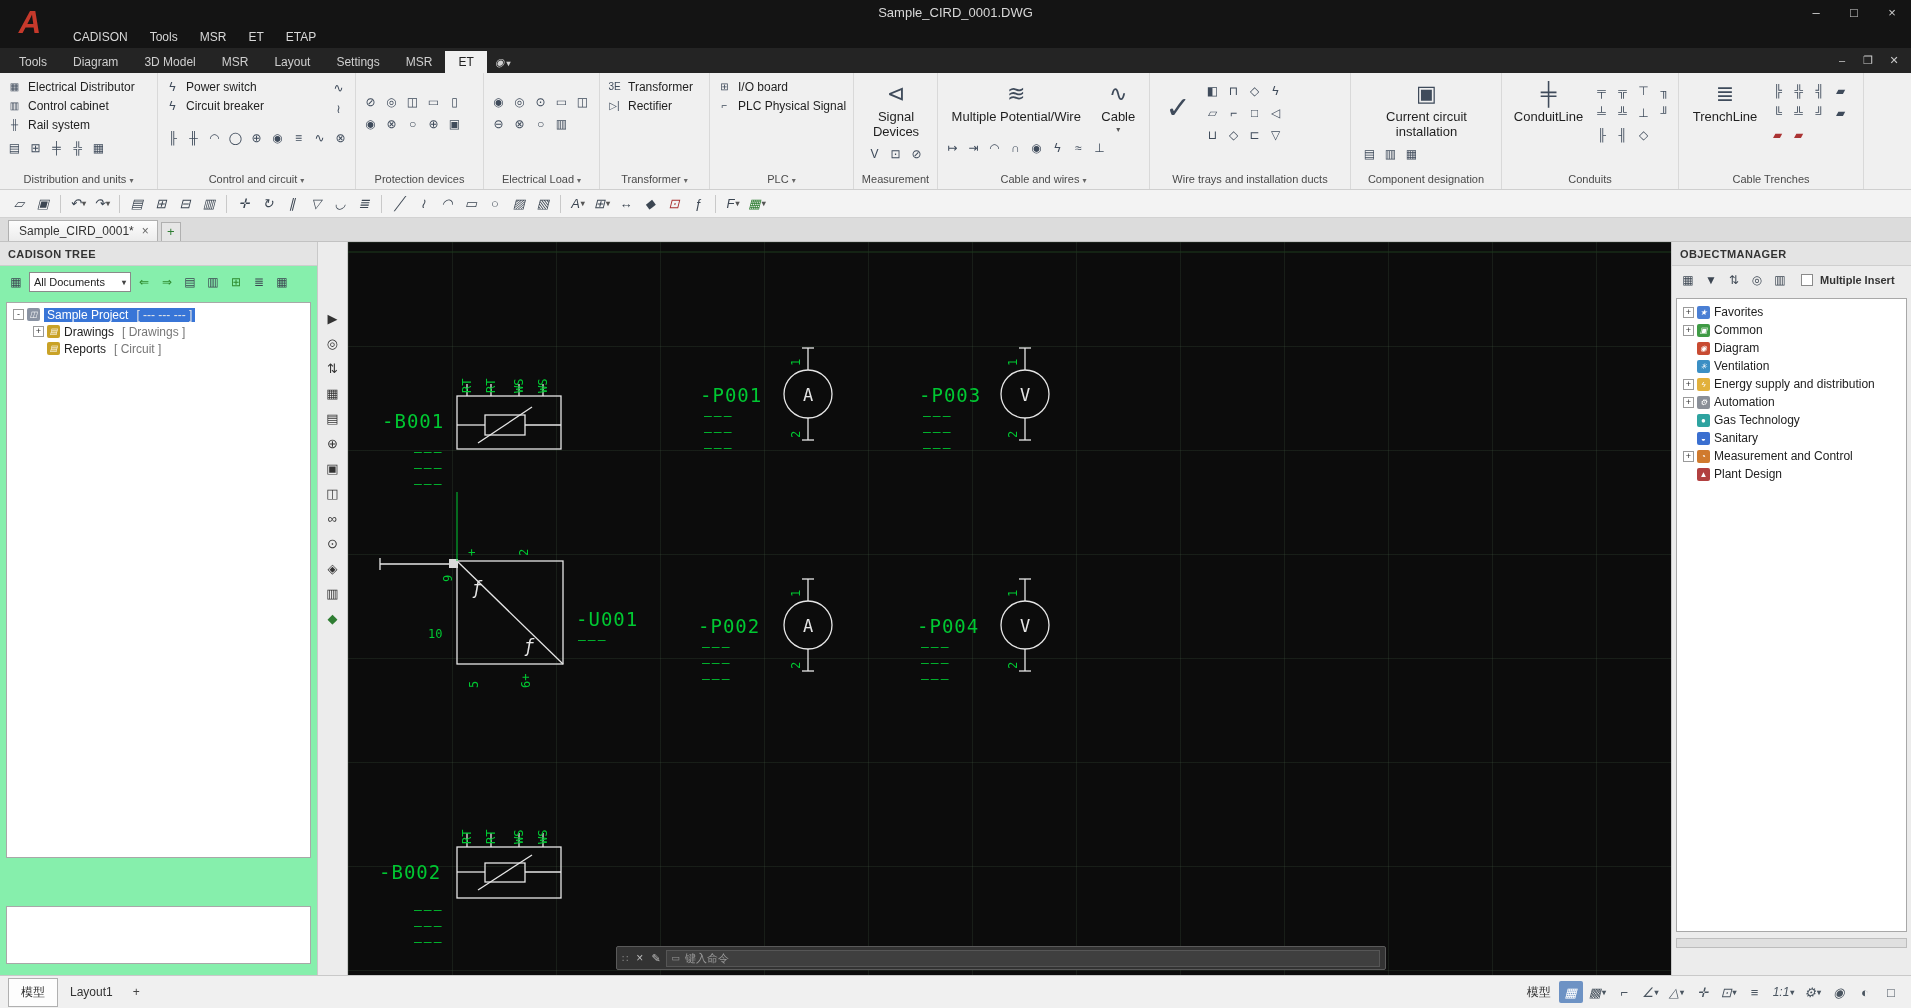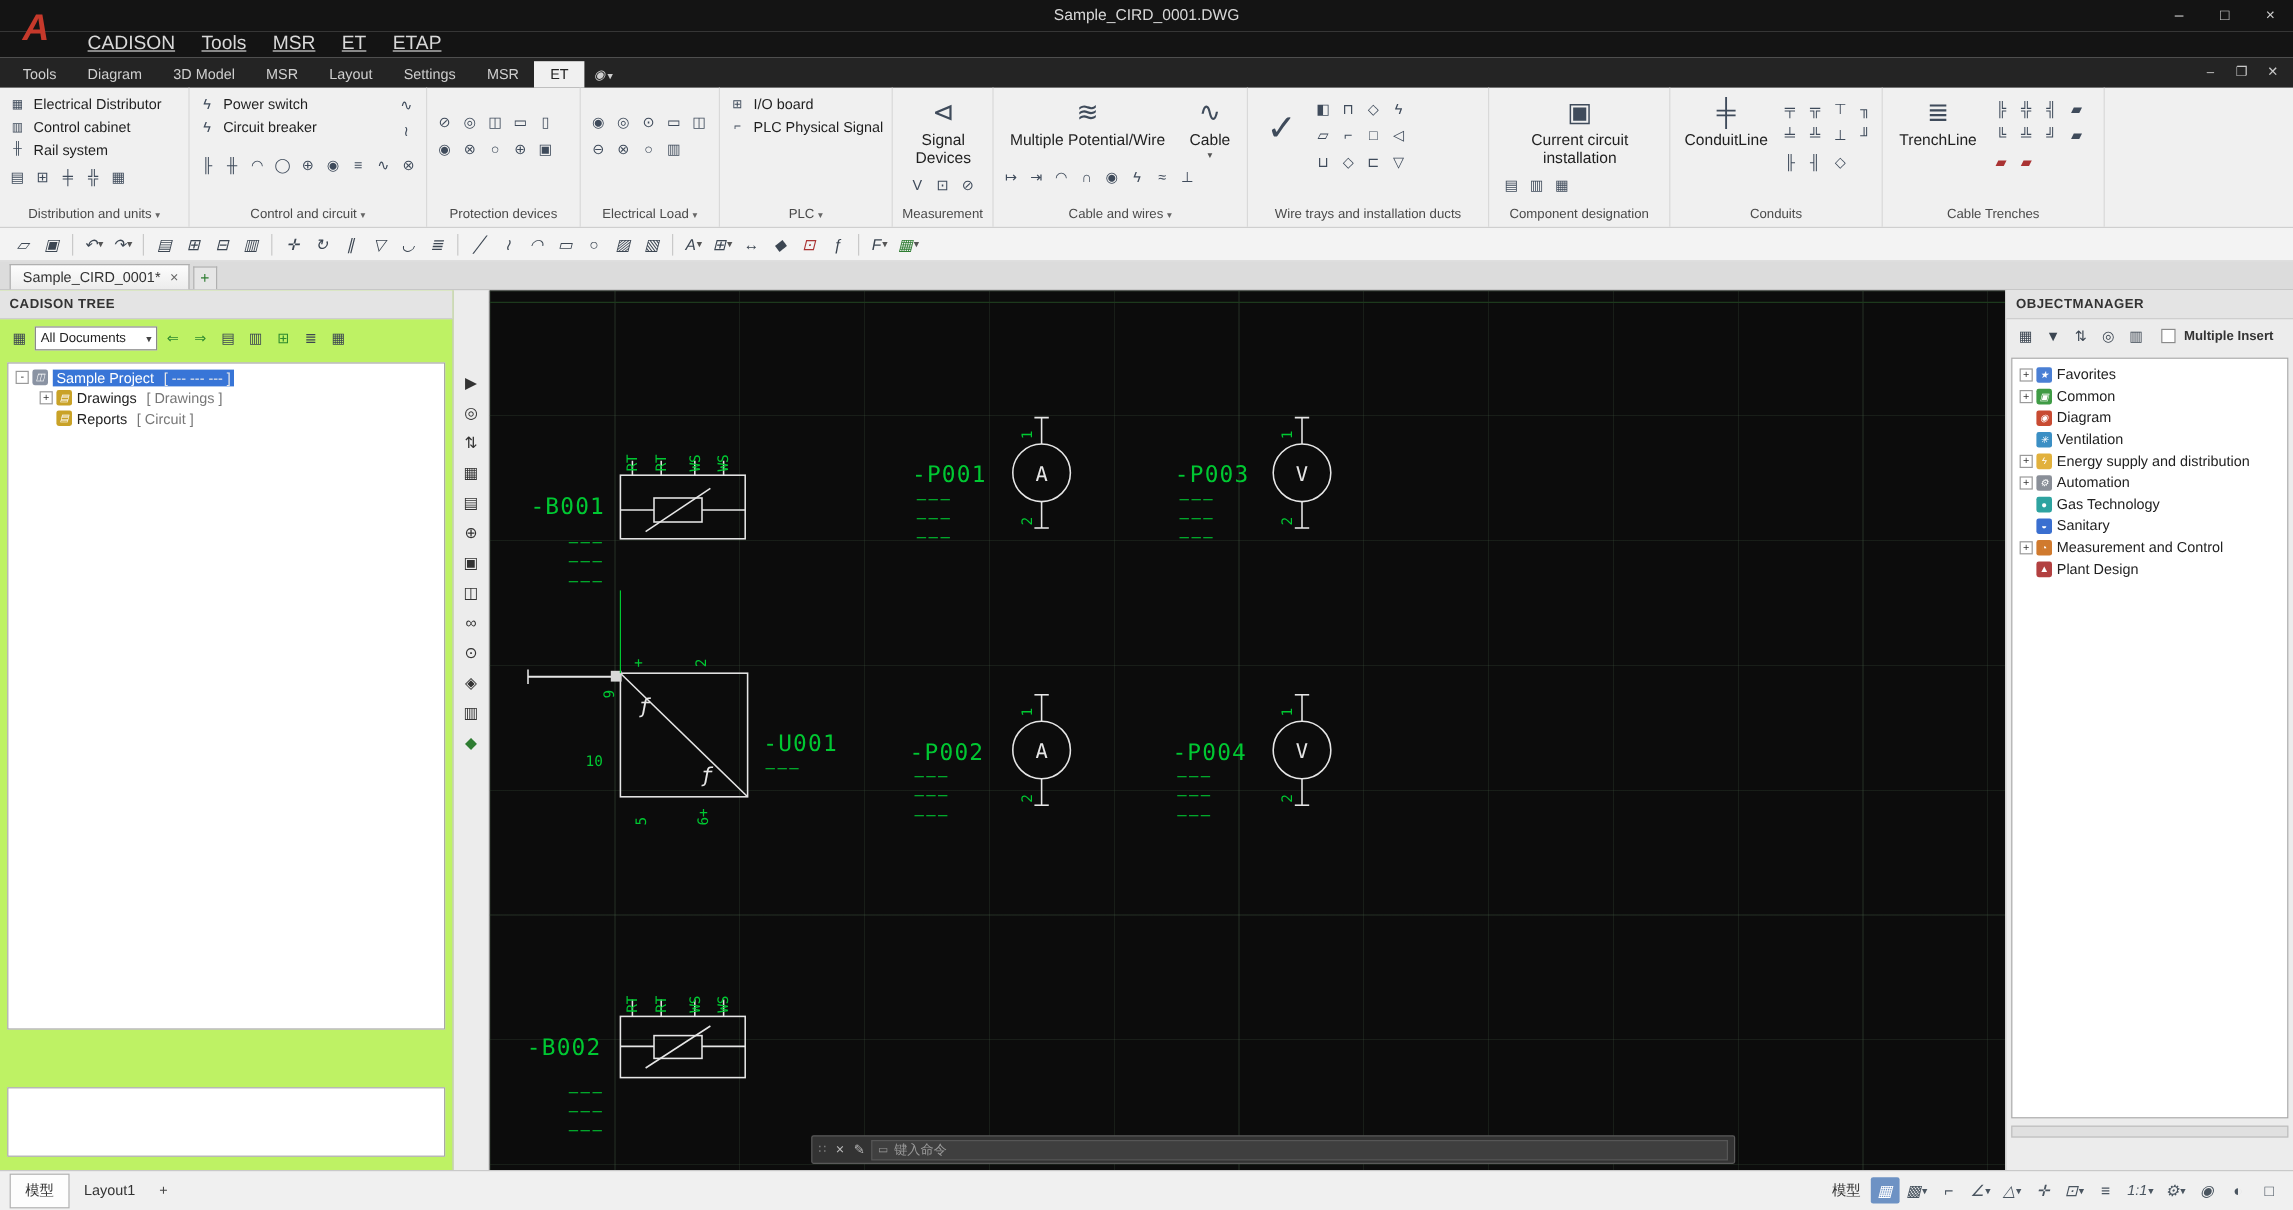--- a/index.html
+++ b/index.html
@@ -8,21 +8,21 @@
   #app { position:relative; width:1911px; height:1008px; display:flex; flex-direction:column; }
 
   
   #titlebar { height:26px; background:#141414; position:relative; flex:none; }
   #logo { position:absolute; left:10px; top:3px; width:40px; height:40px; z-index:5;
           color:#c6392b; font-size:31px; font-weight:bold; font-style:italic; text-align:center; line-height:40px; }
   #title { position:absolute; left:0; right:0; top:0; height:26px; text-align:center; line-height:26px; color:#d8d8d8; font-size:13px; }
   .wctl { position:absolute; right:0; top:0; height:26px; display:flex; z-index:6; }
   .wbtn { width:38px; height:26px; text-align:center; line-height:26px; color:#cfcfcf; font-size:13px; }
   #menubar { height:22px; background:#141414; display:flex; align-items:center; padding-left:62px; flex:none; }
-  .mitem { color:#d8d8d8; padding:0 11px; font-size:16px; line-height:22px;text-decoration:underline; }
+  .mitem { color:#d8d8d8; padding:0 11px; font-size:12px; line-height:22px; }
   #ribbontabs { height:25px; background:#242424; display:flex; align-items:flex-end; padding-left:6px; flex:none; position:relative; }
   .rtab { color:#cfcfcf; font-size:12px; padding:4px 13px; }
   .rtab.active { background:#f0f0f0; color:#222; }
   .rtq { color:#cfcfcf; font-size:11px; padding:4px 8px; }
   .rtq b { font-size:8px; margin-left:2px; }
   .docctl { position:absolute; right:4px; top:2px; display:flex; }
   .docbtn { width:26px; height:20px; text-align:center; line-height:20px; color:#c9c9c9; font-size:11px; }
 
   
   #ribbon { height:117px; background:#f0f0f0; border-bottom:1px solid #cfcfcf; display:flex; flex:none; }
@@ -54,21 +54,21 @@
   .dtab { background:linear-gradient(#fdfdfd,#ececec); border:1px solid #b0b0b0; border-bottom:none;
           font-size:12px; color:#333; padding:3px 8px 3px 10px; display:flex; align-items:center; gap:8px; }
   .dclose { color:#666; font-size:12px; }
   .dadd { width:20px; height:19px; margin-left:3px; border:1px solid #b0b0b0; border-bottom:none; background:#e6e6e6;
           text-align:center; line-height:18px; color:#2e7d32; font-size:13px; }
 
   
   #main { flex:1; display:flex; min-height:0; }
 
   
-  #leftpanel { width:378px; background:#bef264; border-right:1px solid #c9c9c9; position:relative; flex:none; }
+  #leftpanel { width:318px; background:#86efac; border-right:1px solid #c9c9c9; position:relative; flex:none; }
   .phead { height:24px; background:#e4e4e4; border-bottom:1px solid #cecece; display:flex; align-items:center;
            padding:0 8px; font-size:11px; font-weight:bold; color:#333; letter-spacing:.4px; }
   .ptoolbar { height:32px; display:flex; align-items:center; gap:3px; padding:0 6px; }
   .pi { width:20px; height:20px; display:inline-flex; align-items:center; justify-content:center; font-size:12px; color:#3c4652;
         border:1px solid transparent; }
   .pi.green { color:#2e8b2e; }
   .combo { width:102px; height:20px; background:#fff; border:1px solid #8a8a8a; display:flex; align-items:center;
            justify-content:space-between; padding:0 4px; font-size:11px; color:#222; }
   .combo .car { font-size:8px; color:#444; }
   .treebox { position:absolute; left:6px; right:6px; top:60px; height:556px; background:#fff; border:1px solid #a8a8a8; overflow:hidden; padding-top:3px; }
@@ -250,20 +250,31 @@
       </div>
       <div class="irow">
         <span class="ri">⊖</span>
         <span class="ri">⊗</span>
         <span class="ri">○</span>
         <span class="ri">▥</span>
       </div>
       <div class="rg-title"><span>Electrical Load</span> <span class="car">▾</span></div>
     </div>
 
+    <div class="rgroup" style="width:110px">
+      <div class="rbtn">
+        <span class="ri bi">3E</span>
+        <span>Transformer</span>
+        </div>
+      <div class="rbtn">
+        <span class="ri bi">▷|</span>
+        <span>Rectifier</span>
+        </div>
+      <div class="rg-title"><span>Transformer</span> <span class="car">▾</span></div>
+    </div>
 
     <div class="rgroup" style="width:144px">
       <div class="rbtn">
         <span class="ri bi">⊞</span>
         <span>I/O board</span>
         </div>
       <div class="rbtn">
         <span class="ri bi">⌐</span>
         <span>PLC Physical Signal</span>
         </div>

